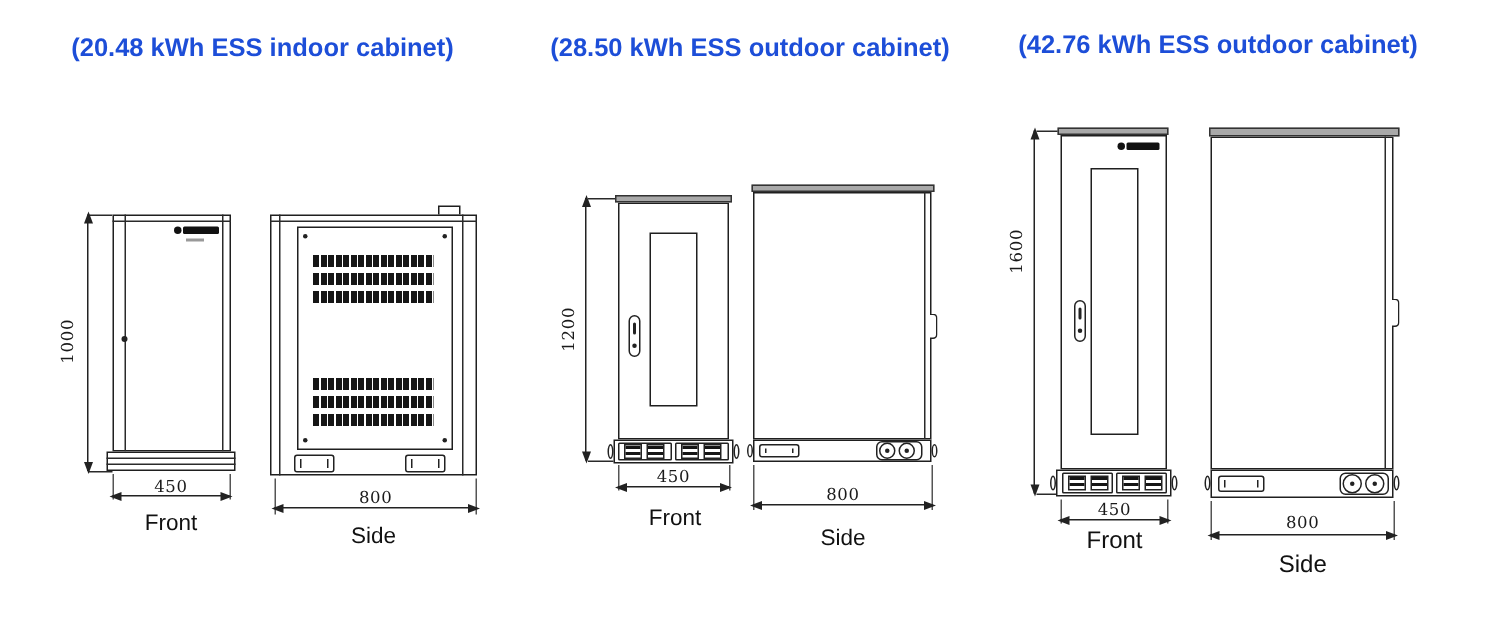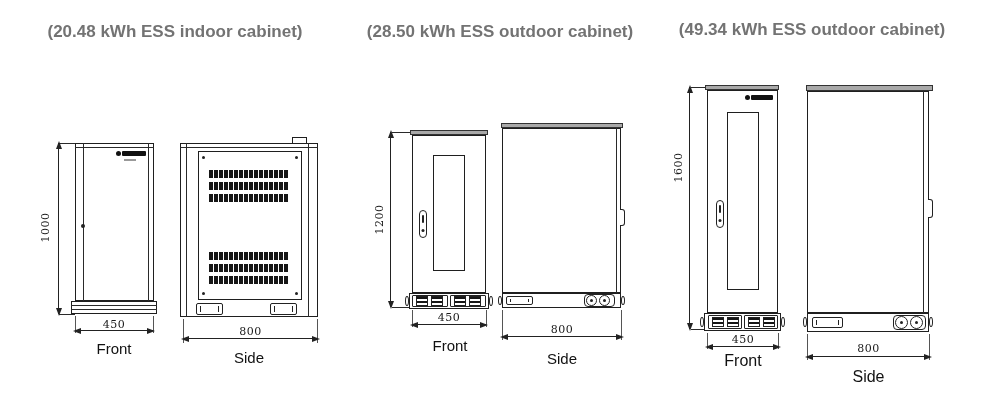--- a/index.html
+++ b/index.html
@@ -1,20 +1,20 @@
 <!DOCTYPE html>
 <html><head>
 <meta charset="utf-8">
 <style>
   html,body{margin:0;padding:0;background:#fff;}
   .canvas{position:relative;width:993px;height:418px;background:#fff;overflow:hidden;
           font-family:"Liberation Sans",sans-serif;}
   .fig{position:absolute;left:0;top:0;width:993px;height:418px;}
   .fig-title{position:absolute;font-family:"Liberation Sans",sans-serif;font-size:17px;
-             font-weight:700;color:#737373;text-align:center;white-space:nowrap;}
+             font-weight:700;color:#1d4ed8;text-align:center;white-space:nowrap;}
   .view-label{position:absolute;font-size:15px;color:#111;text-align:center;}
   .view-label.lg{font-size:16px;}
   .dim-label{position:absolute;font-family:"DejaVu Serif",serif;font-size:11px;color:#1a1a1a;
              text-align:center;letter-spacing:.5px;line-height:13px;}
   .dim-label.v{transform:rotate(-90deg);}
   .bx{position:absolute;border:1px solid #1f1f1f;background:#fff;box-sizing:border-box;}
   .hl{position:absolute;background:#2a2a2a;height:1px;}
   .vl{position:absolute;background:#2a2a2a;width:1px;}
   .thin{background:#555;}
   .lid{position:absolute;border:1px solid #333;background:#a9a9a9;box-sizing:border-box;}
@@ -180,21 +180,21 @@
       <div class="dim-h" style="left:502px;top:336px;width:120px;">
         <i class="arr l"></i>
           <i class="arr r"></i>
       </div>
       <div class="dim-label" style="left:502px;top:323px;width:120px;">800</div>
       <div class="view-label" style="left:502px;top:350px;width:120px;">Side</div>
     </div>
   </div>
 
   <div class="fig">
-    <div class="fig-title" style="left:672px;top:20px;width:280px;">(49.34 kWh ESS outdoor cabinet)</div>
+    <div class="fig-title" style="left:672px;top:20px;width:280px;">(42.76 kWh ESS outdoor cabinet)</div>
 
     <div>
       <div class="hl" style="left:691px;top:87px;width:16px;"></div>
       <div class="hl" style="left:691px;top:329px;width:16px;"></div>
       <div class="dim-v" style="left:689px;top:87px;height:242px;">
         <i class="arr u"></i>
           <i class="arr d"></i>
       </div>
       <div class="dim-label v" style="left:658px;top:161px;width:40px;">1600</div>
 

